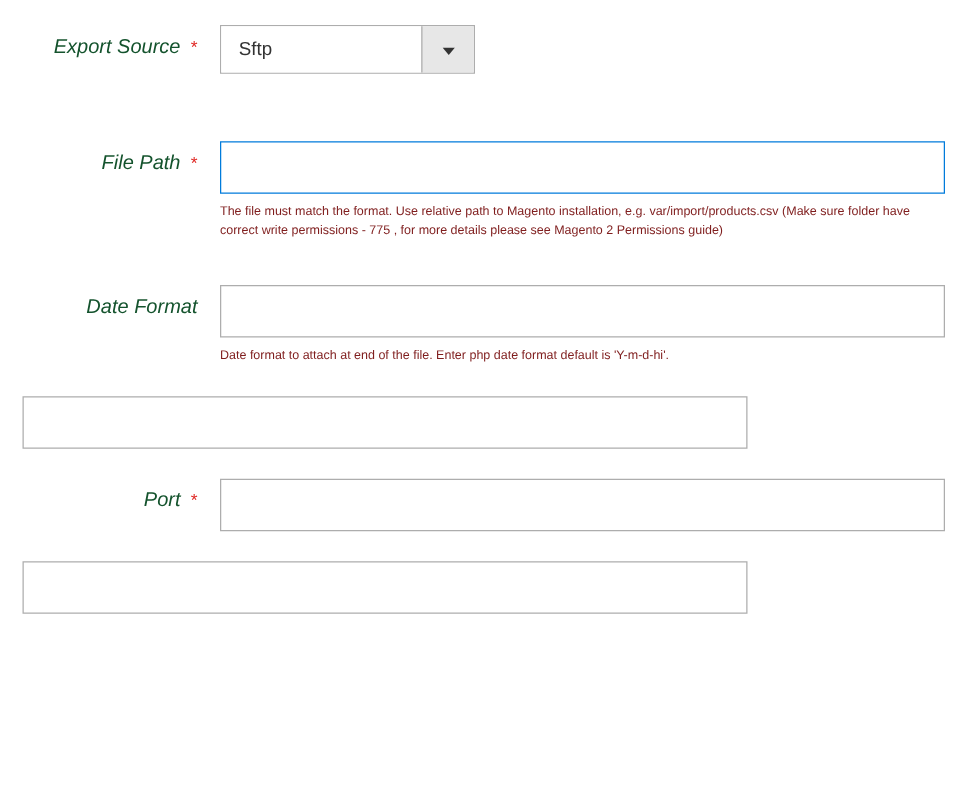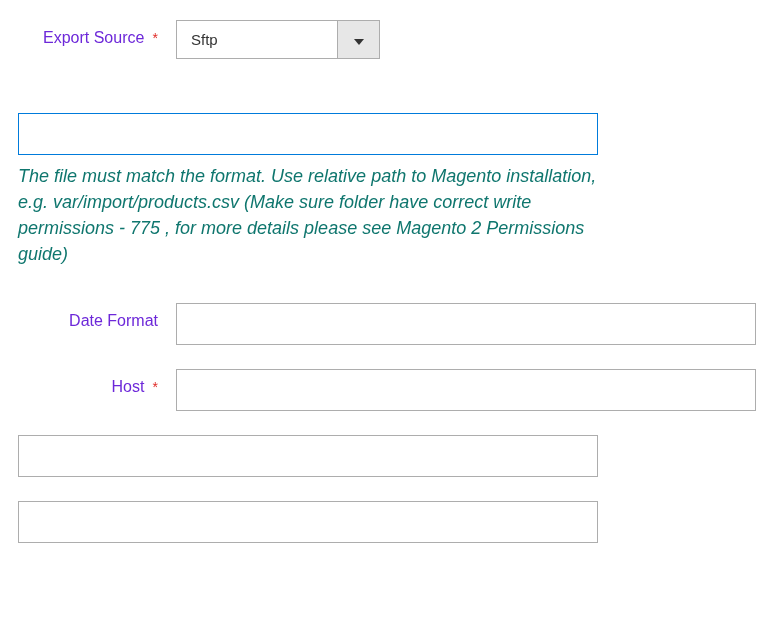--- a/index.html
+++ b/index.html
@@ -17,22 +17,23 @@
     }
     .label-col {
       width: 158px;
       text-align: right;
       padding-right: 18px;
       padding-top: 9px;
       flex-shrink: 0;
     }
     .label-col .label {
       font-size: 16px;
-      color: #6d28d9;
+      color: #14532d;
       font-weight: 500;
+      font-style: italic;
     }
     .required {
       color: #e02b27;
       margin-left: 4px;
       font-size: 14px;
     }
     .input-col {
       flex: 1;
       max-width: 580px;
     }
@@ -62,24 +63,23 @@
       border: 1px solid #adadad;
       padding: 0 10px;
       font-size: 15px;
       outline: none;
     }
     input.focused {
       border-color: #007bdb;
     }
     .helper-text {
       margin-top: 8px;
-      font-size: 18px;
-      color: #0f766e;
+      font-size: 10px;
+      color: #7f1d1d;
       line-height: 1.45;
-      font-style: italic;
     }
     .row-export-source { margin-bottom: 54px; }
     .row-file-path { margin-bottom: 36px; }
     .row-date-format { margin-bottom: 24px; }
   </style>
 </head>
 <body>
 
 <div class="field-row row-export-source">
   <div class="label-col">
@@ -94,48 +94,53 @@
           <svg viewBox="0 0 10 6">
               <path d="M0 0 L5 6 L10 0 Z"></path>
             </svg>
         </span>
       </div>
     </div>
   </div>
 </div>
 
 <div class="field-row row-file-path">
+  <div class="label-col">
+    <span class="label">File Path</span>
+    <span class="required">*</span>
+  </div>
   <div class="input-col">
     <input type="text" class="focused" value="" style="">
     <div class="helper-text">The file must match the format. Use relative path to Magento installation, e.g. var/import/products.csv (Make sure folder have correct write permissions - 775 , for more details please see Magento 2 Permissions guide)</div>
   </div>
 </div>
 
 <div class="field-row row-date-format">
   <div class="label-col">
     <span class="label">Date Format</span>
   </div>
   <div class="input-col">
     <input type="text" value="" style="">
+    <div class="helper-text">Date format to attach at end of the file. Enter php date format default is 'Y-m-d-hi'.</div>
+  </div>
+</div>
+
+<div class="field-row">
+  <div class="input-col">
+    <input type="text" value="" style="">
   </div>
 </div>
 
 <div class="field-row">
   <div class="label-col">
-    <span class="label">Host</span>
+    <span class="label">Port</span>
     <span class="required">*</span>
   </div>
   <div class="input-col">
     <input type="text" value="" style="">
   </div>
 </div>
 
 <div class="field-row">
   <div class="input-col">
     <input type="text" value="" style="">
   </div>
 </div>
 
-<div class="field-row">
-  <div class="input-col">
-    <input type="text" value="" style="">
-  </div>
-</div>
-
 </body></html>

